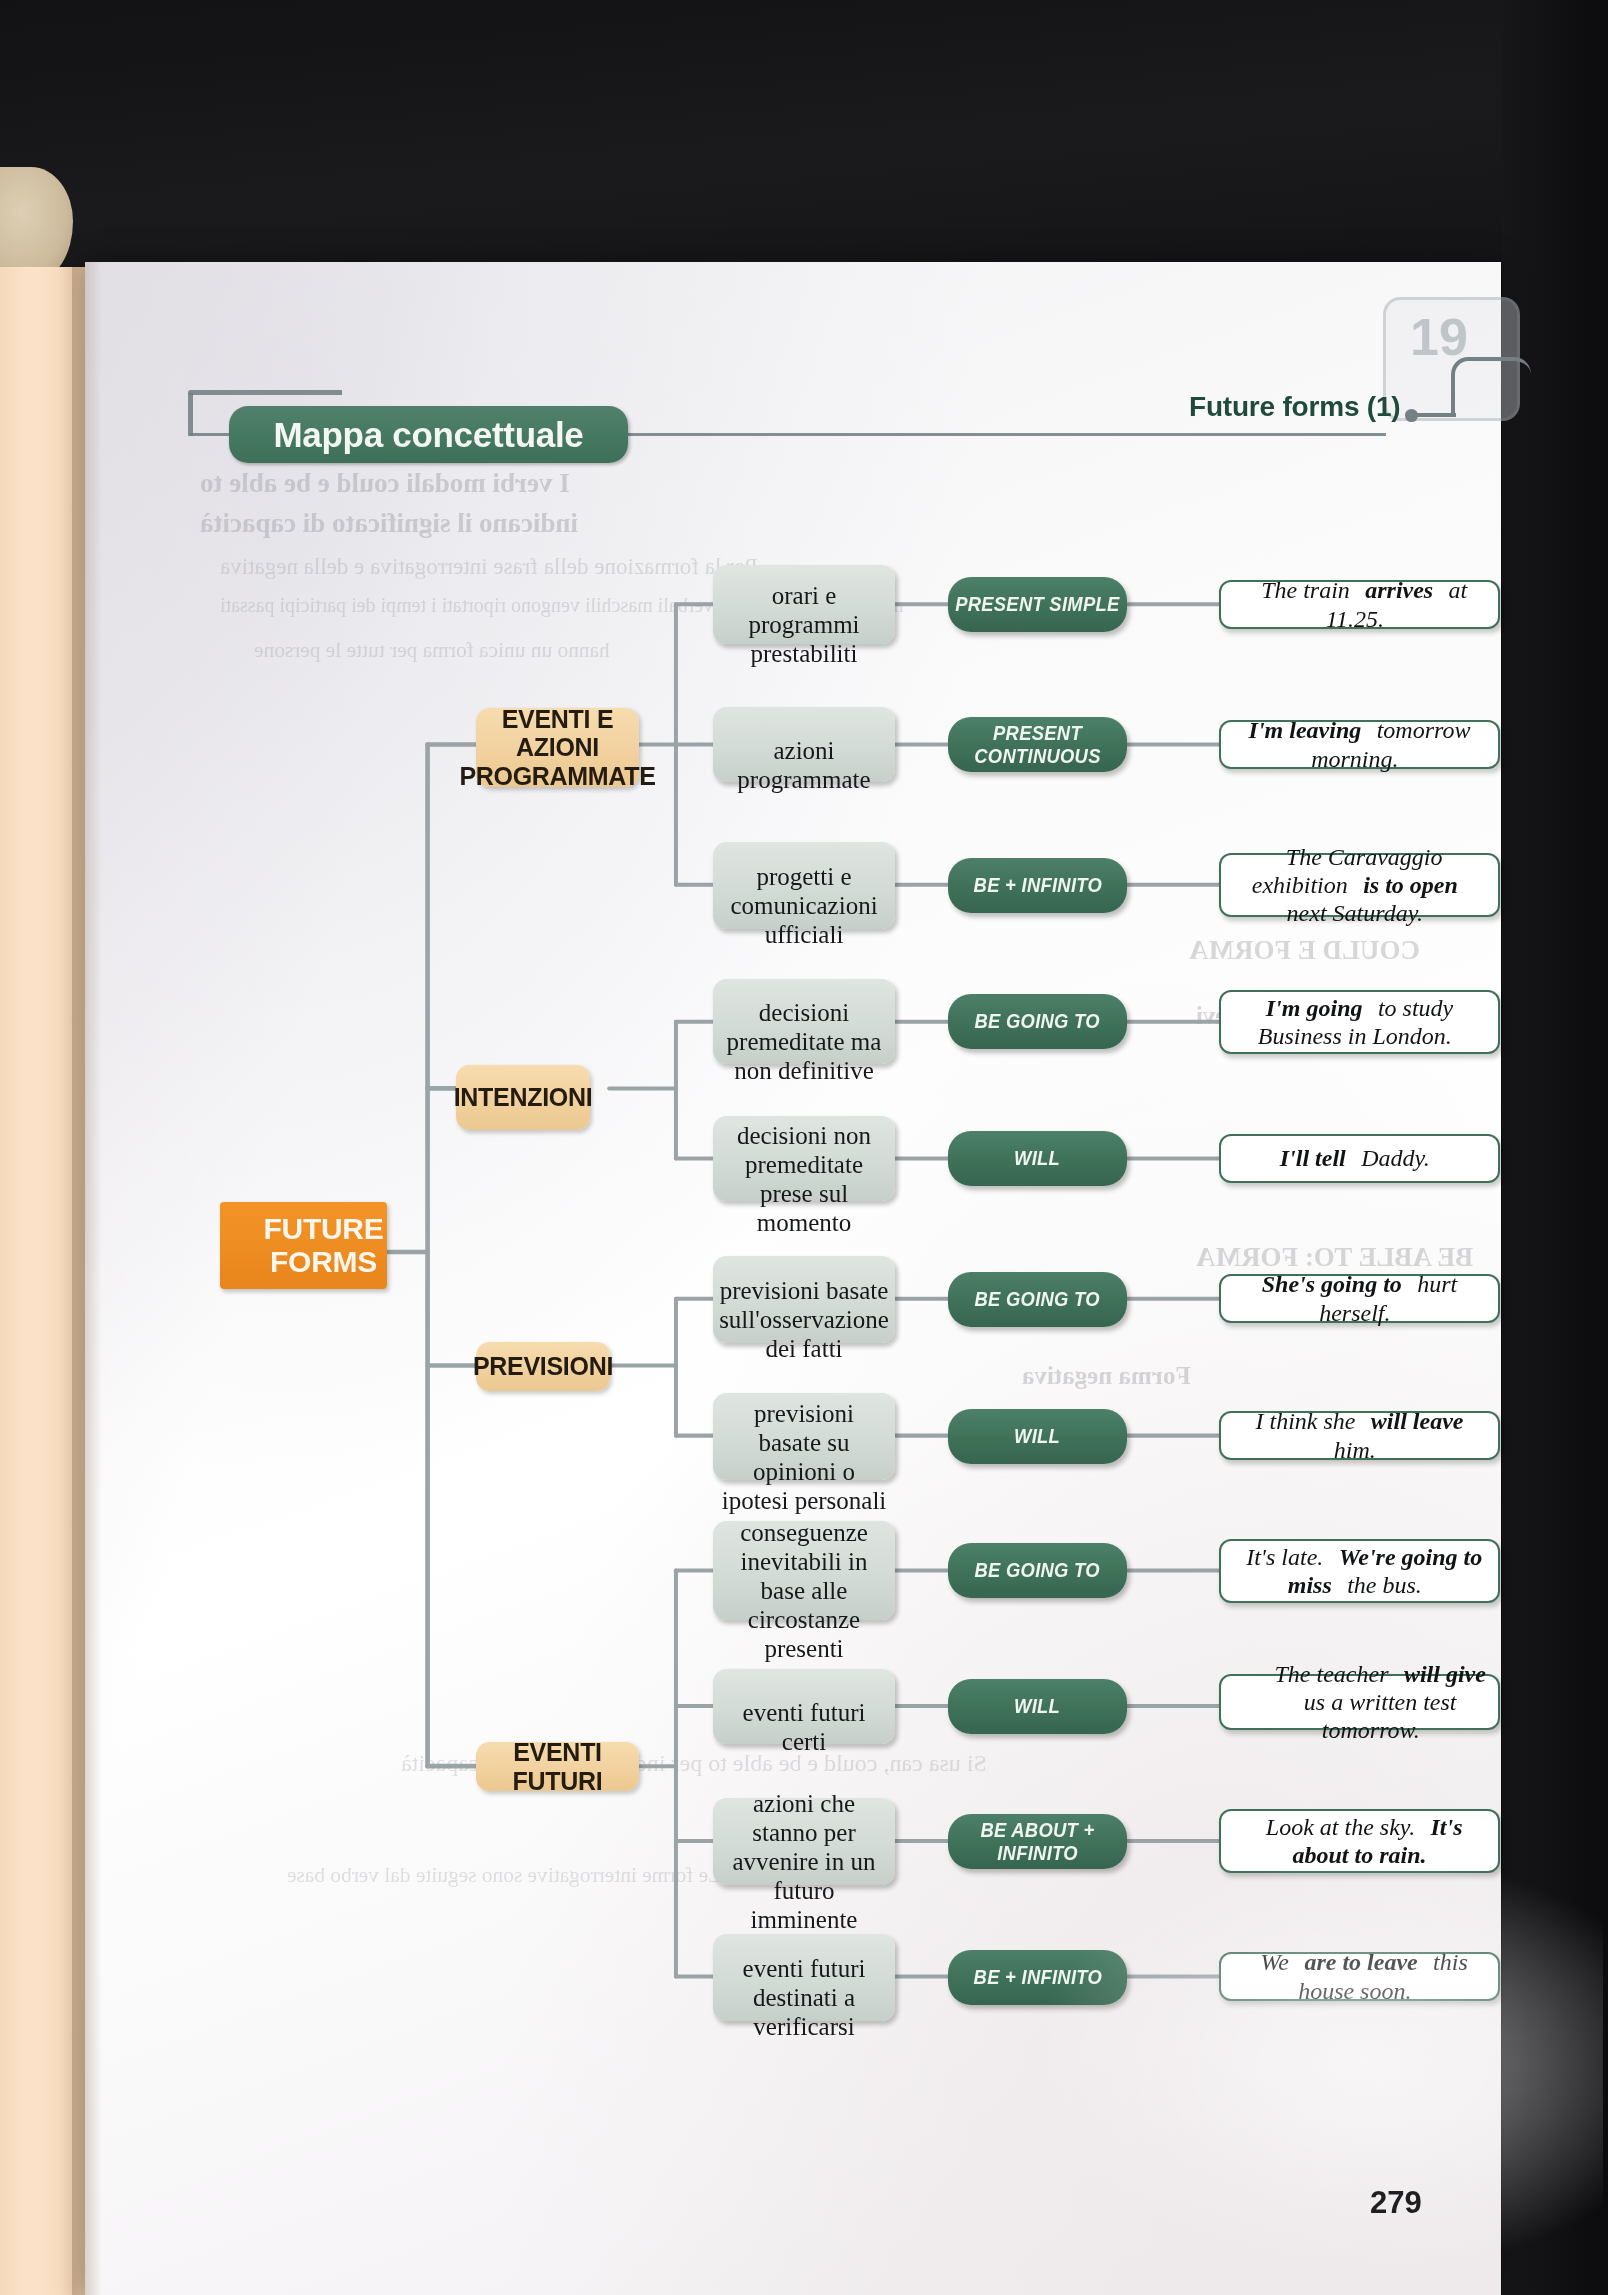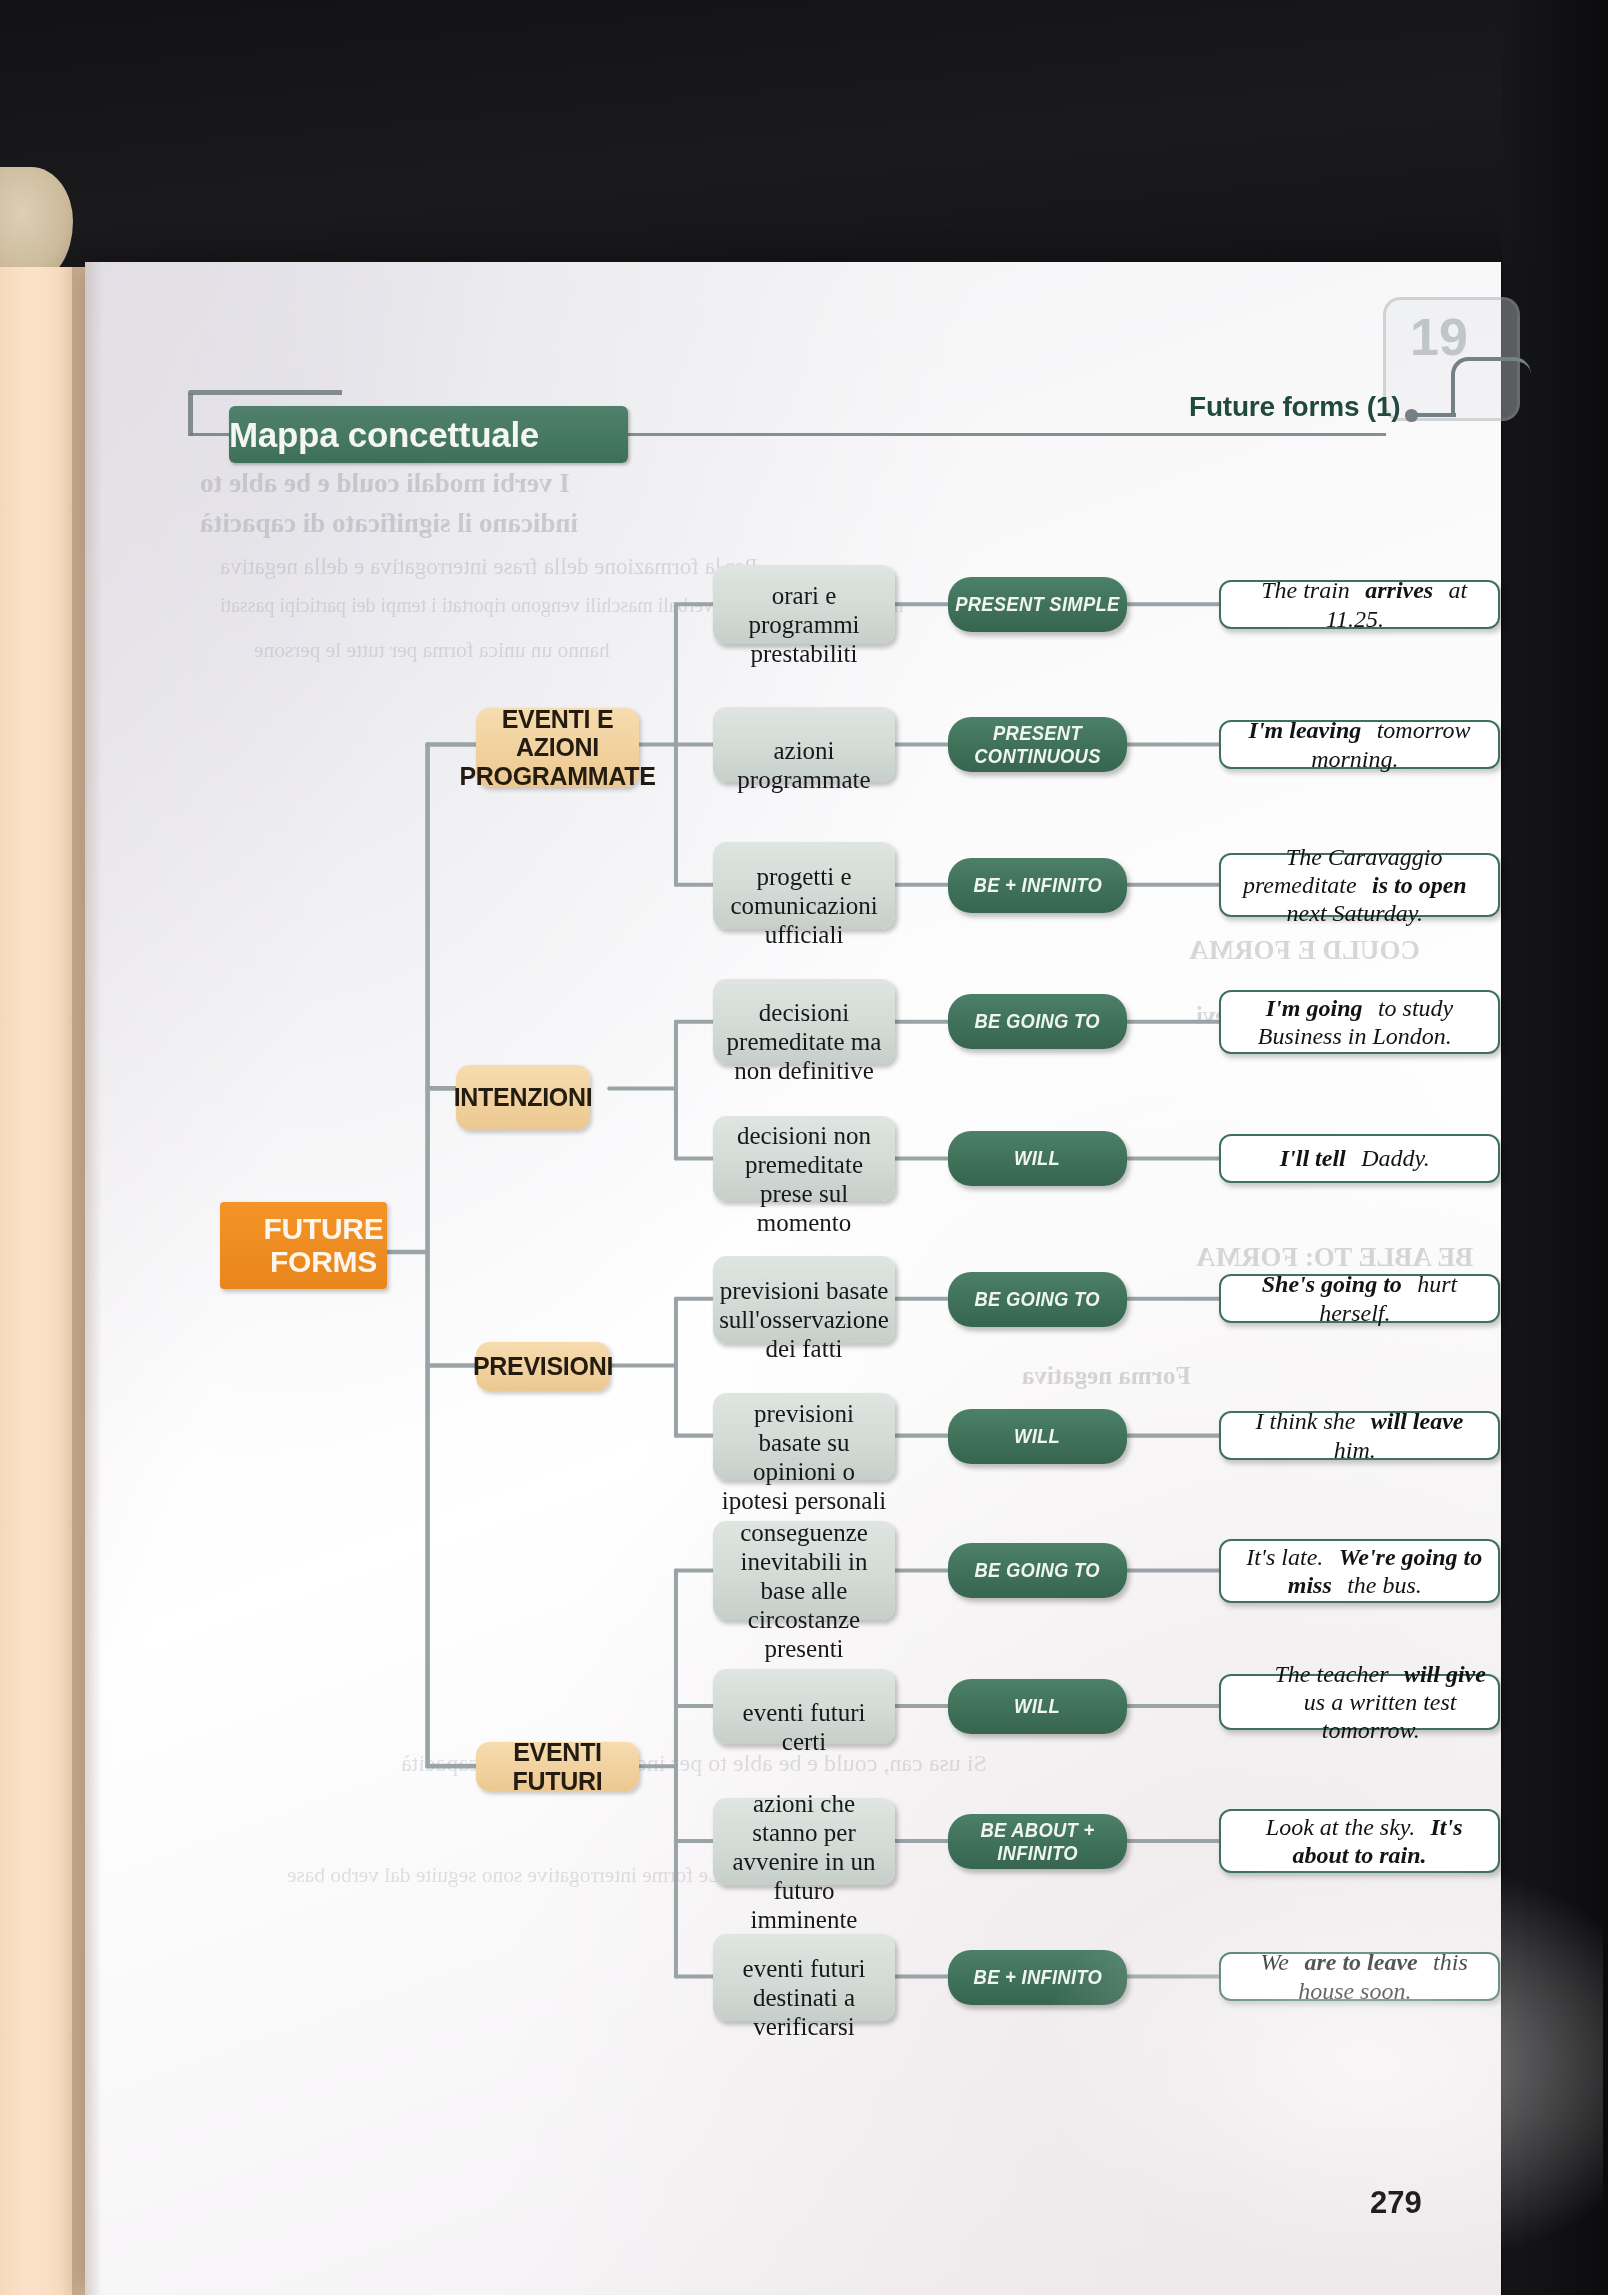--- a/index.html
+++ b/index.html
@@ -89,22 +89,22 @@
   .hdr-bracket-top {
     position: absolute; left: 188px; top: 390px;
     width: 154px; height: 4.7px; background: #6f7d80; opacity:.85;
     border-radius: 2.7px 0 0 2.7px;
   }
 
   .mappa-tab {
     position: absolute; left: 229px; top: 406px;
     width: 399px; height: 57px;
     background: linear-gradient(180deg,#51806c 0%, #477a63 45%, #3e6f59 100%);
-    border-radius: 6px;
-    display: flex; align-items: center; justify-content: flex-start;
+    border-radius: 19px;
+    display: flex; align-items: center; justify-content: center;
     box-shadow: 1.3px 2px 3.3px rgba(0,0,0,0.25);
   }
   .mappa-tab span {
     color: #f4f6f3;
     font-family: "Liberation Sans", sans-serif;
     font-weight: bold;
     font-size: 35px;
     letter-spacing: -0.3px;
   }
 
@@ -383,21 +383,21 @@
       <div class="node ex-node" style="left: 1219px; top: 720px; width: 281px; height: 49px;">
         <span><b>I'm leaving</b><span> tomorrow morning.</span></span>
       </div>
       <div class="node use-node" style="left: 713px; top: 842px; width: 182px; height: 87px;">
         <span>progetti e comunicazioni ufficiali</span>
       </div>
       <div class="node form-node" style="left: 948px; top: 858px; width: 179px; height: 55px;">
         <span>BE + INFINITO</span>
       </div>
       <div class="node ex-node" style="left: 1219px; top: 853px; width: 281px; height: 64px;">
-        <span><span>The Caravaggio premeditate </span><b>is to open</b><span> next Saturday.</span></span>
+        <span><span>The Caravaggio exhibition </span><b>is to open</b><span> next Saturday.</span></span>
       </div>
       <div class="node cat-node" style="left: 456px; top: 1065px; width: 134px; height: 65px;">
         <span>INTENZIONI</span>
       </div>
       <div class="node use-node" style="left: 713px; top: 979px; width: 182px; height: 85px;">
         <span>decisioni premeditate ma non definitive</span>
       </div>
       <div class="node form-node" style="left: 948px; top: 994px; width: 179px; height: 55px;">
         <span>BE GOING TO</span>
       </div>

